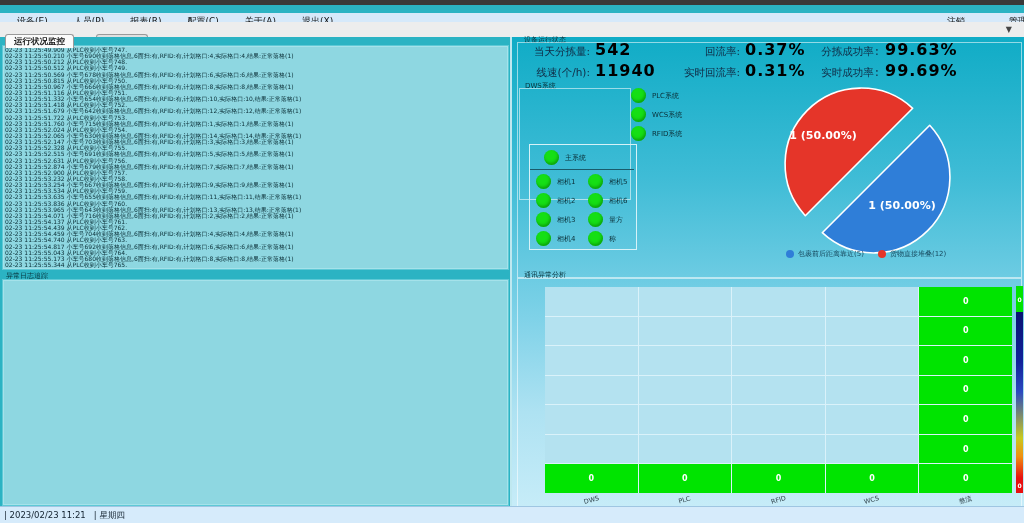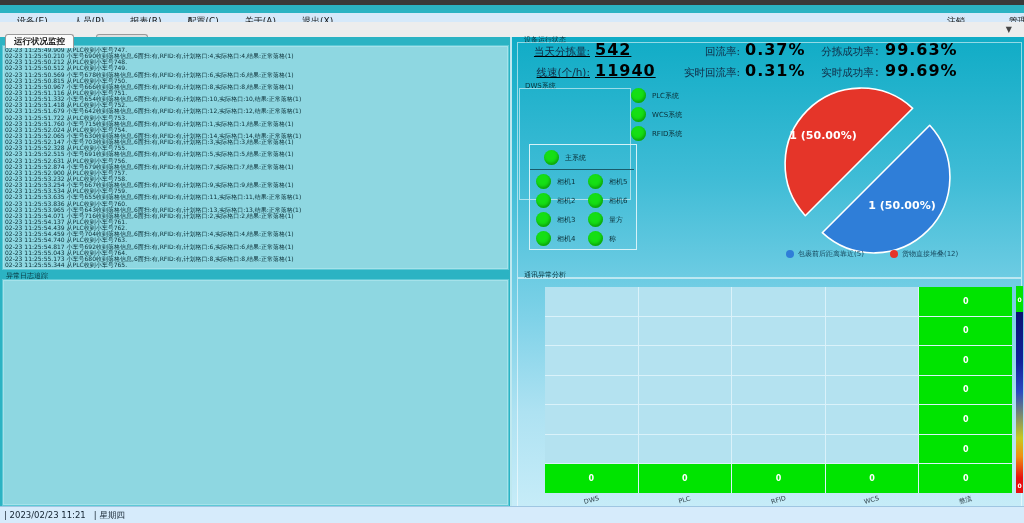--- a/index.html
+++ b/index.html
@@ -39,41 +39,41 @@
   
   #right-panel{position:absolute;left:512px;top:37px;width:512px;height:469px;
     background:linear-gradient(180deg,#10acc6 0%,#3fbcd6 30%,#7fd2e8 60%,#aee2f2 80%,#c6ecf8 100%);}
   #dev-label{position:absolute;left:12px;top:-2px;}
   #dev-box{position:absolute;left:5px;top:5px;width:503px;height:234px;border:1px solid rgba(255,255,255,.55);}
   
   .stat-col{position:absolute;top:3px;}
   .stat-row{display:flex;align-items:baseline;height:21px;}
   .stat-label{font-size:10.5px;color:#102a44;text-align:right;white-space:nowrap;}
   .stat-value{font-size:16px;font-weight:bold;color:#000;letter-spacing:1px;margin-left:5px;white-space:nowrap;}
-  #stat-col1{left:6px;text-decoration:underline;} #stat-col1 .stat-label{width:72px;}
+  #stat-col1{left:6px;} #stat-col1 .stat-label{width:72px;}
   #stat-col2{left:152px;} #stat-col2 .stat-label{width:76px;}
   #stat-col3{left:292px;} #stat-col3 .stat-label{width:76px;font-family:Liberation Mono, monospace;}
   
   #dws-box{position:absolute;left:7px;top:51px;width:110px;height:110px;border:1px solid rgba(255,255,255,.55);}
   #dws-label{position:absolute;left:13px;top:44px;}
   #dws-inner{position:absolute;left:9px;top:55px;width:106px;height:104px;border:1px solid #d6f2f8;}
   .ind-dot{width:15px;height:15px;border-radius:50%;background:#15df15;
            box-shadow:inset -1px -2px 3px rgba(0,90,0,.45);flex:0 0 15px;}
   .ind-label{font-size:7px;color:#0a2e36;margin-left:6px;white-space:nowrap;}
   #dws-main{position:absolute;left:14px;top:5px;display:flex;align-items:center;}
   #dws-sep{position:absolute;left:0px;top:24px;width:104px;height:1px;background:#1a5b6b;}
   #dws-grid{position:absolute;left:6px;top:27px;width:98px;display:grid;
             grid-template-columns:52px 46px;grid-auto-rows:19px;align-items:center;}
   .ind-item{display:flex;align-items:center;height:19px;}
   
   #sys-list{position:absolute;left:119px;top:49px;display:flex;flex-direction:column;}
   
   #pie-wrap{position:absolute;left:252px;top:45px;width:212px;height:172px;}
   .pie-label{font:bold 11px "DejaVu Sans","Liberation Sans",sans-serif;fill:#ffffff;}
-  #pie-legend{position:absolute;left:274px;top:212px;display:flex;gap:26px;align-items:center;}
+  #pie-legend{position:absolute;left:274px;top:212px;display:flex;gap:14px;align-items:center;}
   .leg-item{display:flex;align-items:center;gap:4px;}
   .leg-dot{width:8px;height:8px;border-radius:50%;}
   .leg-text{font-size:7px;color:#17495e;white-space:nowrap;}
   
   #comm-label{position:absolute;left:12px;top:233px;}
   #comm-box{position:absolute;left:5px;top:241px;width:503px;height:227px;border:1px solid rgba(255,255,255,.55);}
   #hm-rowlabels{position:absolute;left:2px;top:250px;width:30px;height:206px;display:grid;
                 grid-template-rows:repeat(7,1fr);gap:1px;}
   .hm-rowlabel{font-size:6.5px;color:#1c3b46;display:flex;align-items:center;justify-content:flex-end;}
   #hm-plot{position:absolute;left:33px;top:250px;width:467px;height:206px;background:#daf2fa;

